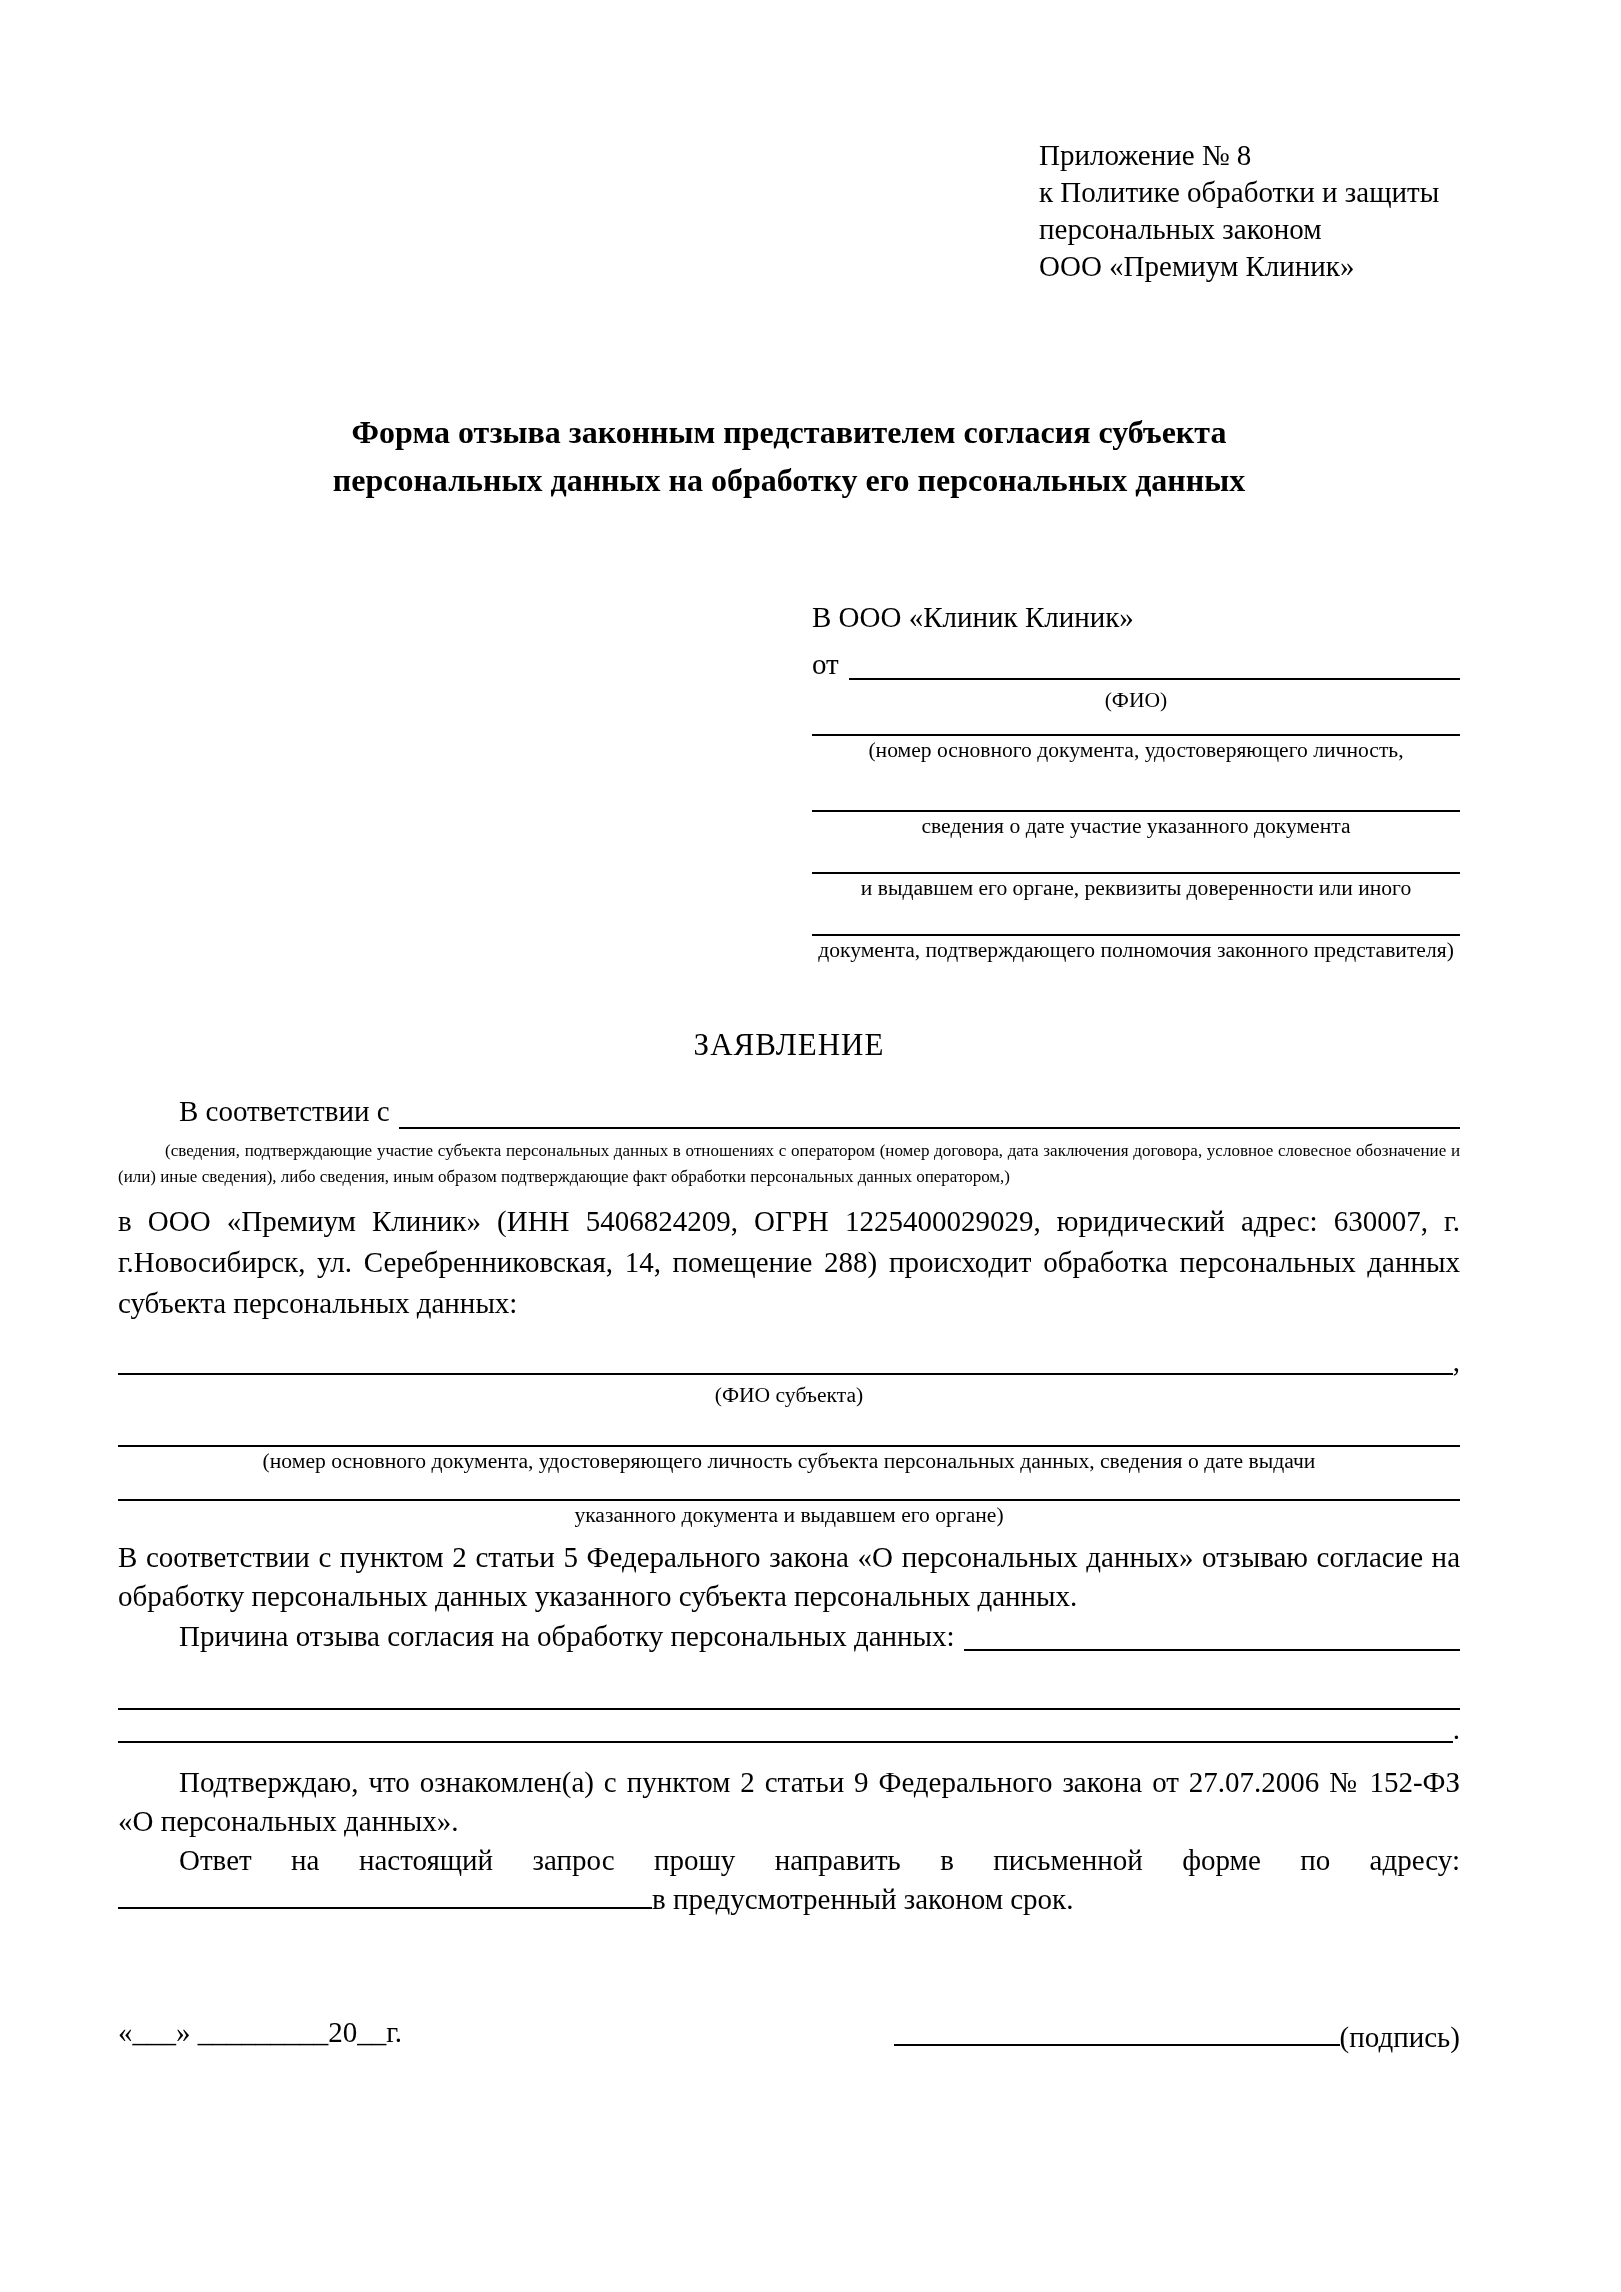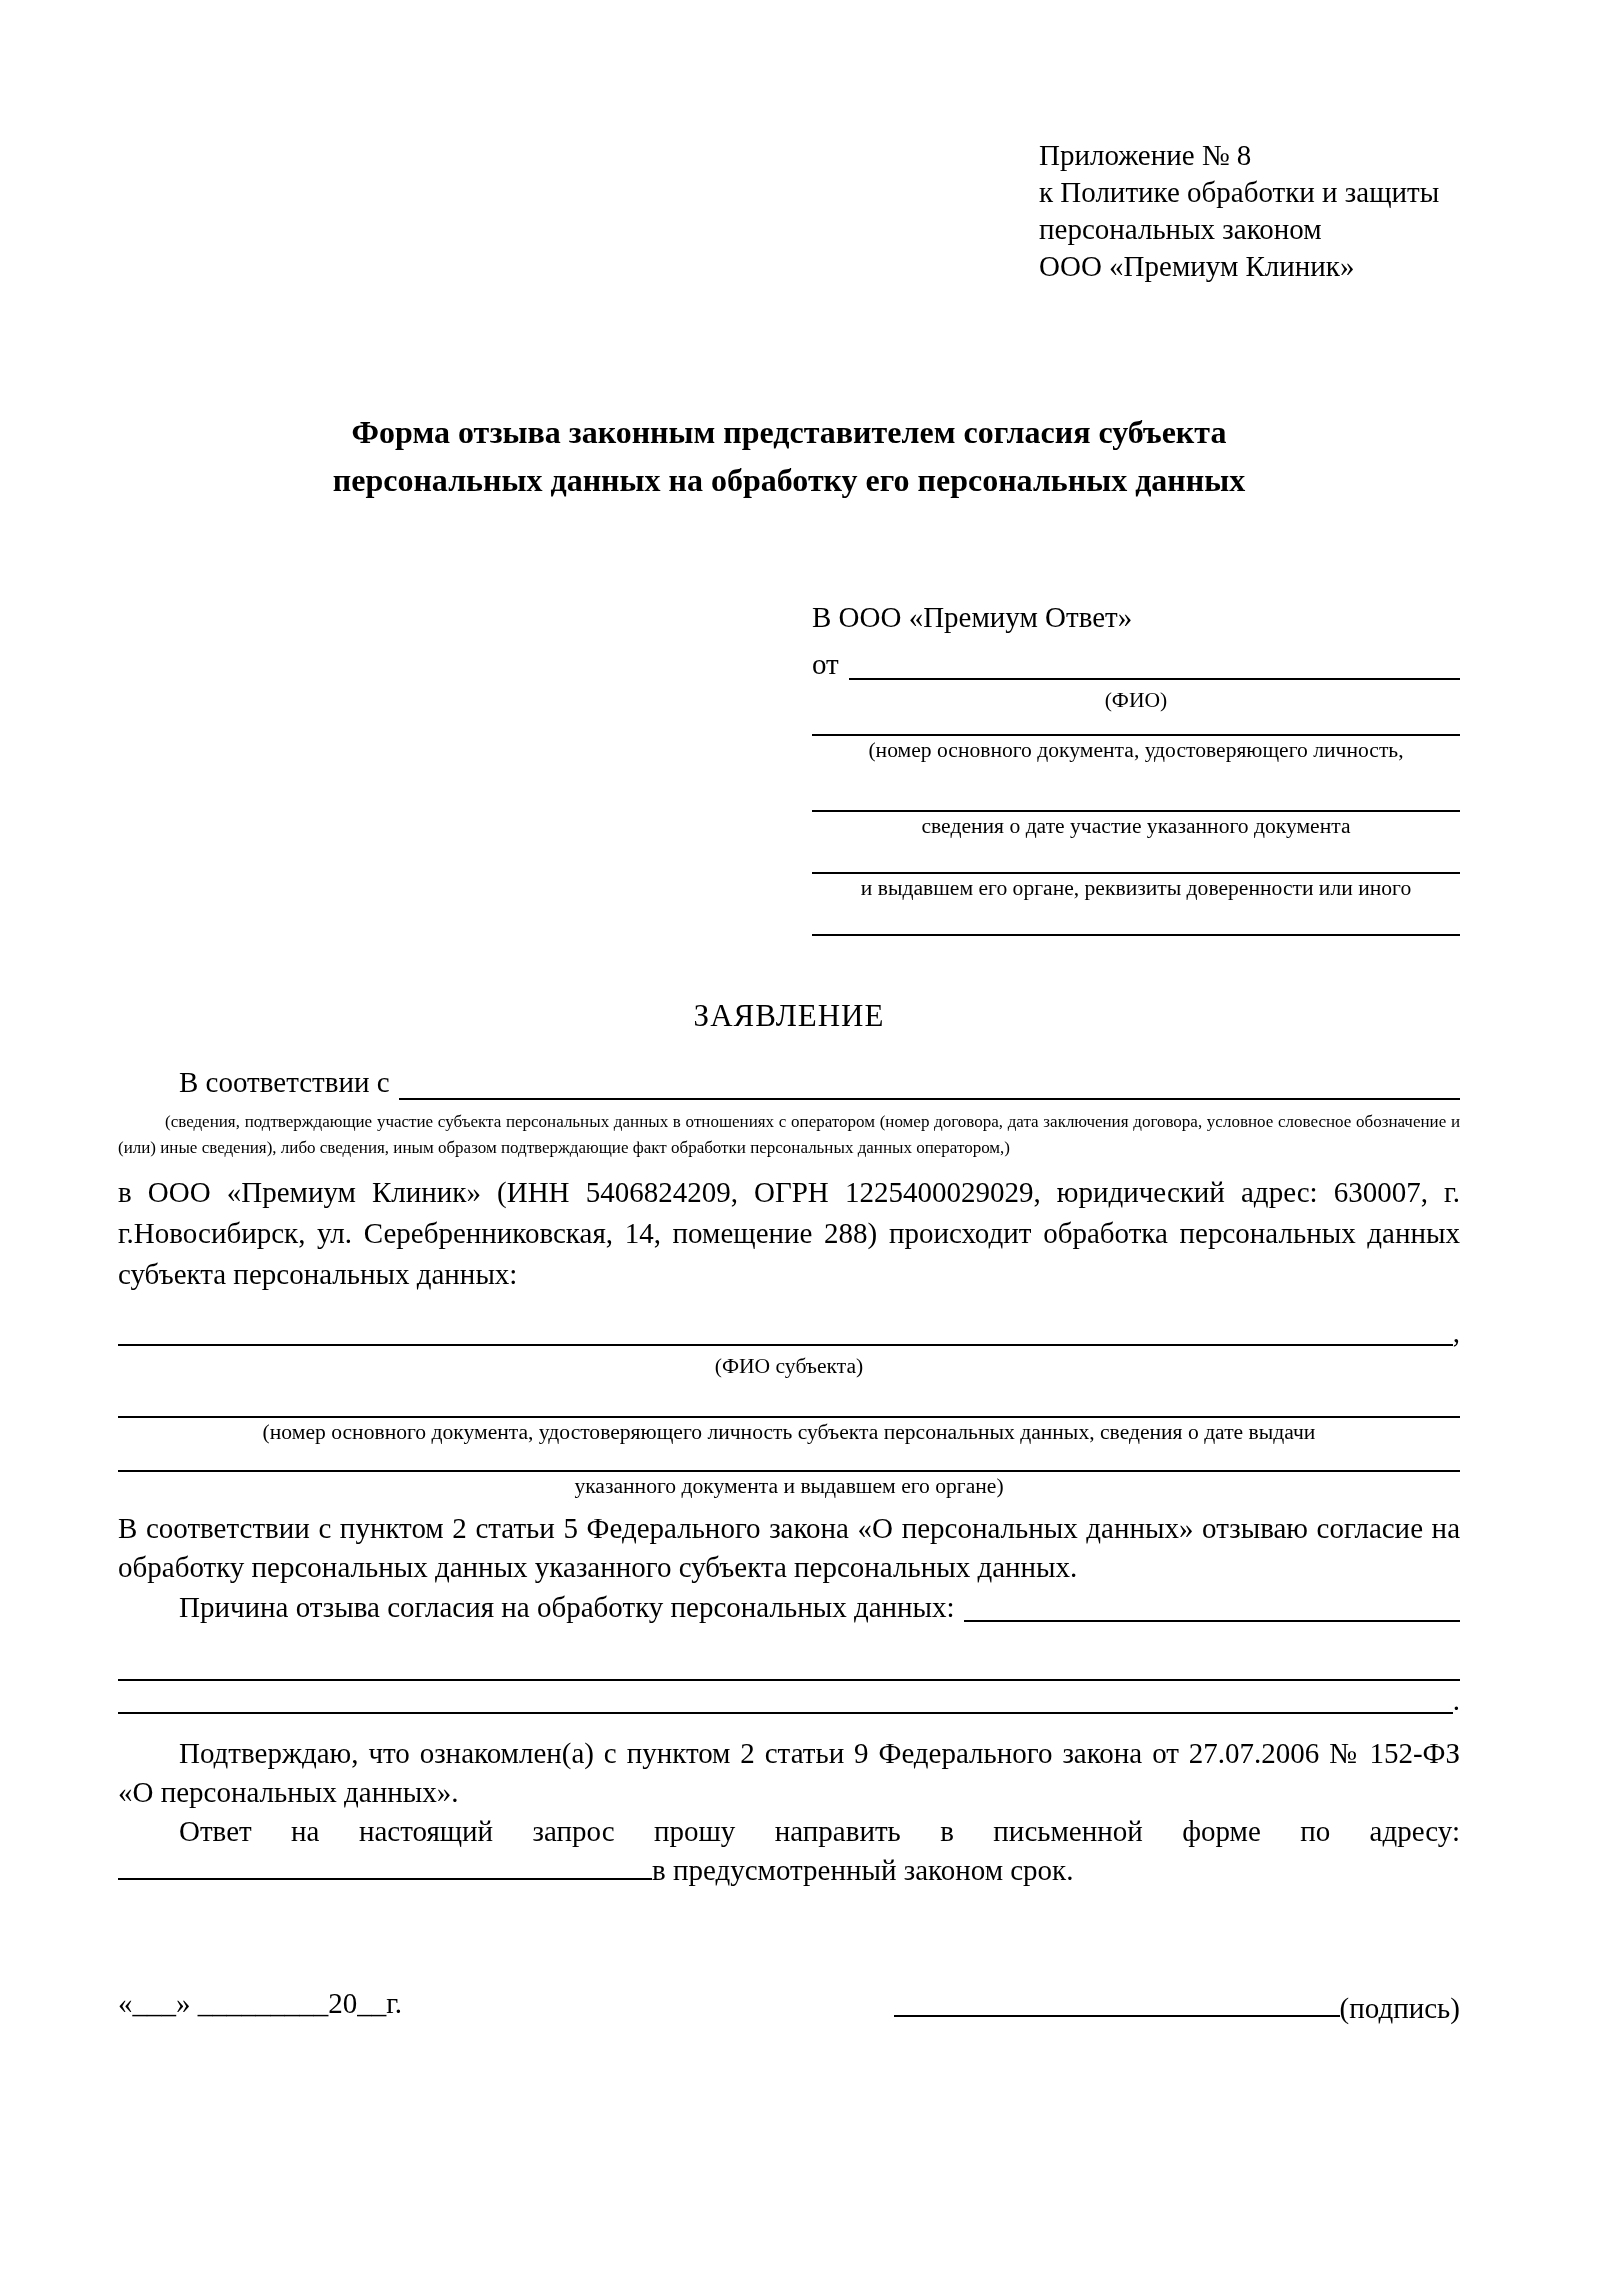--- a/index.html
+++ b/index.html
@@ -62,33 +62,34 @@
     <div>персональных законом</div>
     <div>ООО «Премиум Клиник»</div>
   </div>
 
   <div class="title">
     <div>Форма отзыва законным представителем согласия субъекта</div>
     <div>персональных данных на обработку его персональных данных</div>
   </div>
 
   <div class="addressee">
-    <div class="addr-to">В ООО «Премиум Ответ»</div>
+    <div class="addr-to">В ООО «Клиник Клиник»</div>
     <div class="fill-row addr-from">
       <span class="label">от</span>
       <div class="fill"></div>
     </div>
     <div class="small center cap">(ФИО)</div>
     <div class="rule r-a"></div>
     <div class="small center cap nowrap">(номер основного документа, удостоверяющего личность,</div>
     <div class="rule r-b"></div>
     <div class="small center cap">сведения о дате участие указанного документа</div>
     <div class="rule r-c"></div>
     <div class="small center cap">и выдавшем его органе, реквизиты доверенности или иного</div>
     <div class="rule r-c"></div>
+    <div class="small center cap nowrap">документа, подтверждающего полномочия законного представителя)</div>
   </div>
 
   <div class="heading-statement">ЗАЯВЛЕНИЕ</div>
 
   <div class="fill-row accordance">
     <span class="label indent">В соответствии с</span>
     <div class="fill"></div>
   </div>
 
   <div class="footnote">(сведения, подтверждающие участие субъекта персональных данных в отношениях с оператором (номер договора, дата заключения договора, условное словесное обозначение и (или) иные сведения), либо сведения, иным образом подтверждающие факт обработки персональных данных оператором,)</div>

